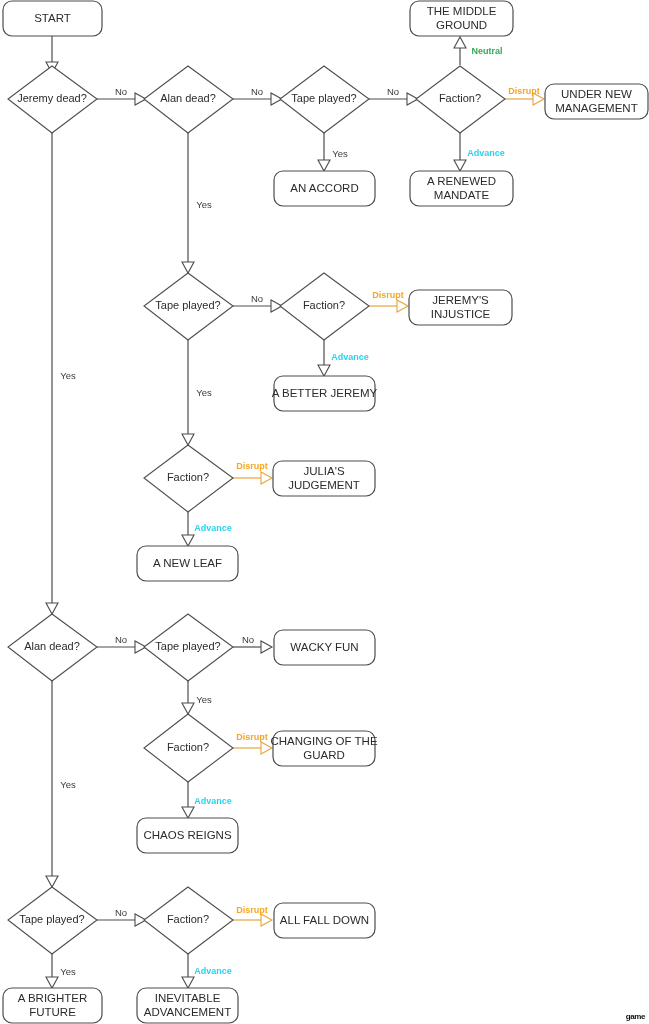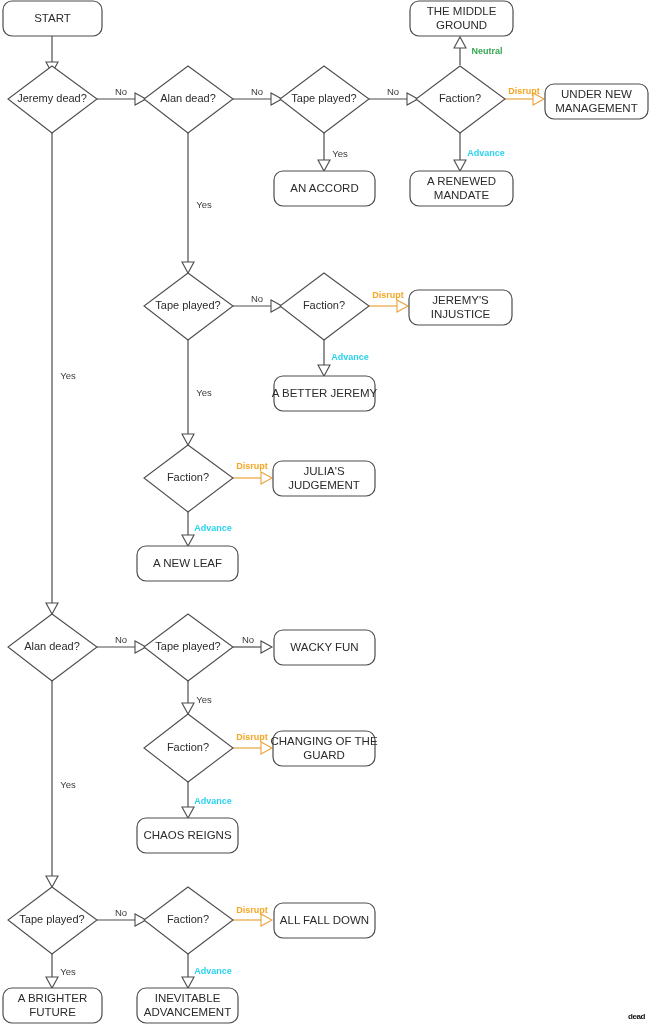--- a/index.html
+++ b/index.html
@@ -443,15 +443,15 @@
     <text class="edge-label disrupt" x="252" y="738">Disrupt</text>
     <text class="edge-label advance" x="213" y="802">Advance</text>
 
     <text class="edge-label" x="121" y="913">No</text>
     <text class="edge-label" x="68" y="972">Yes</text>
     <text class="edge-label disrupt" x="252" y="911">Disrupt</text>
     <text class="edge-label advance" x="213" y="972">Advance</text>
 
   </svg>
 
-  <div class="watermark">dead</div>
+  <div class="watermark">game</div>
 
 </div>
 
 </body></html>

